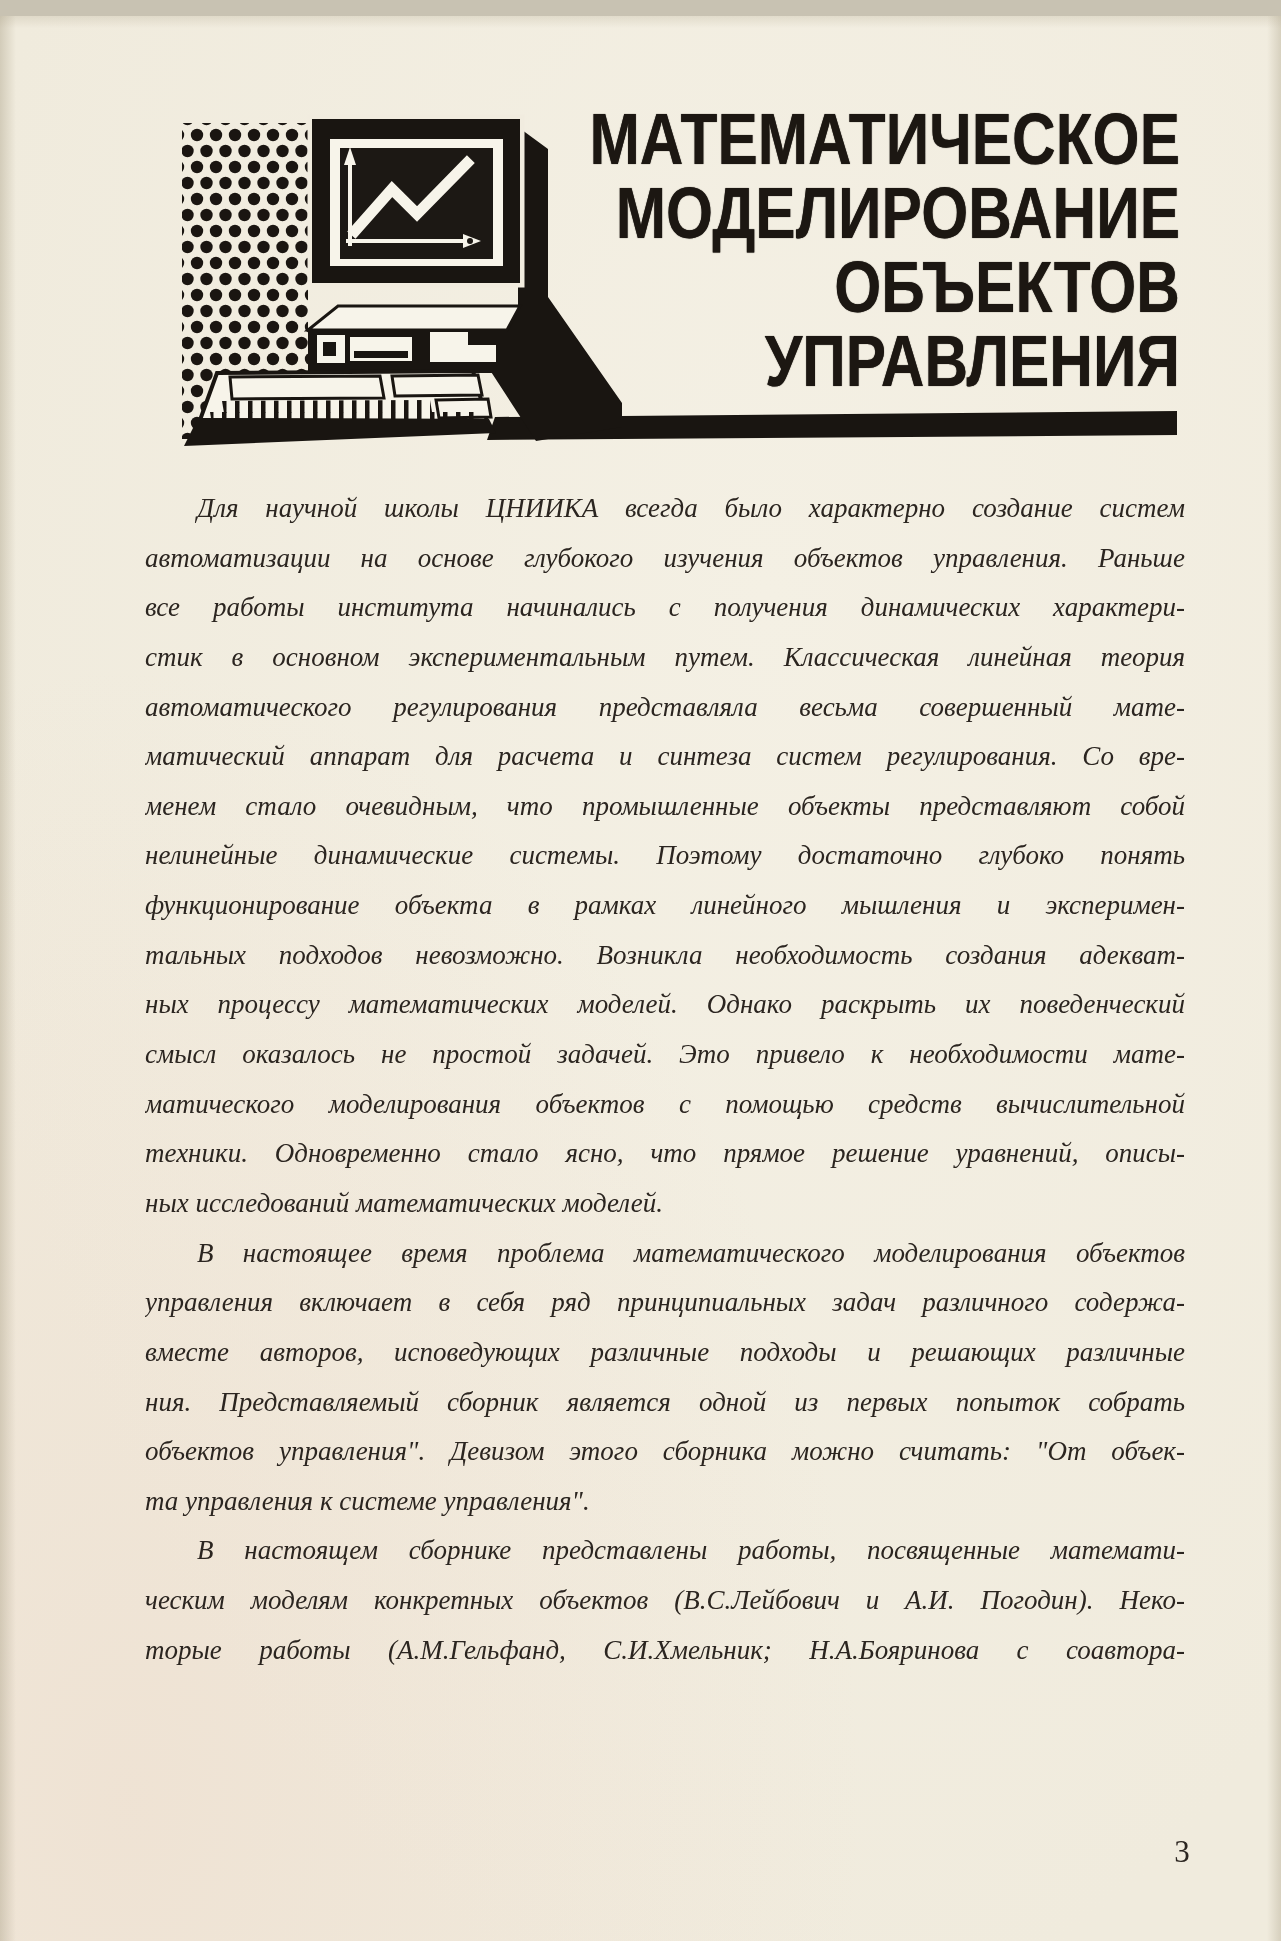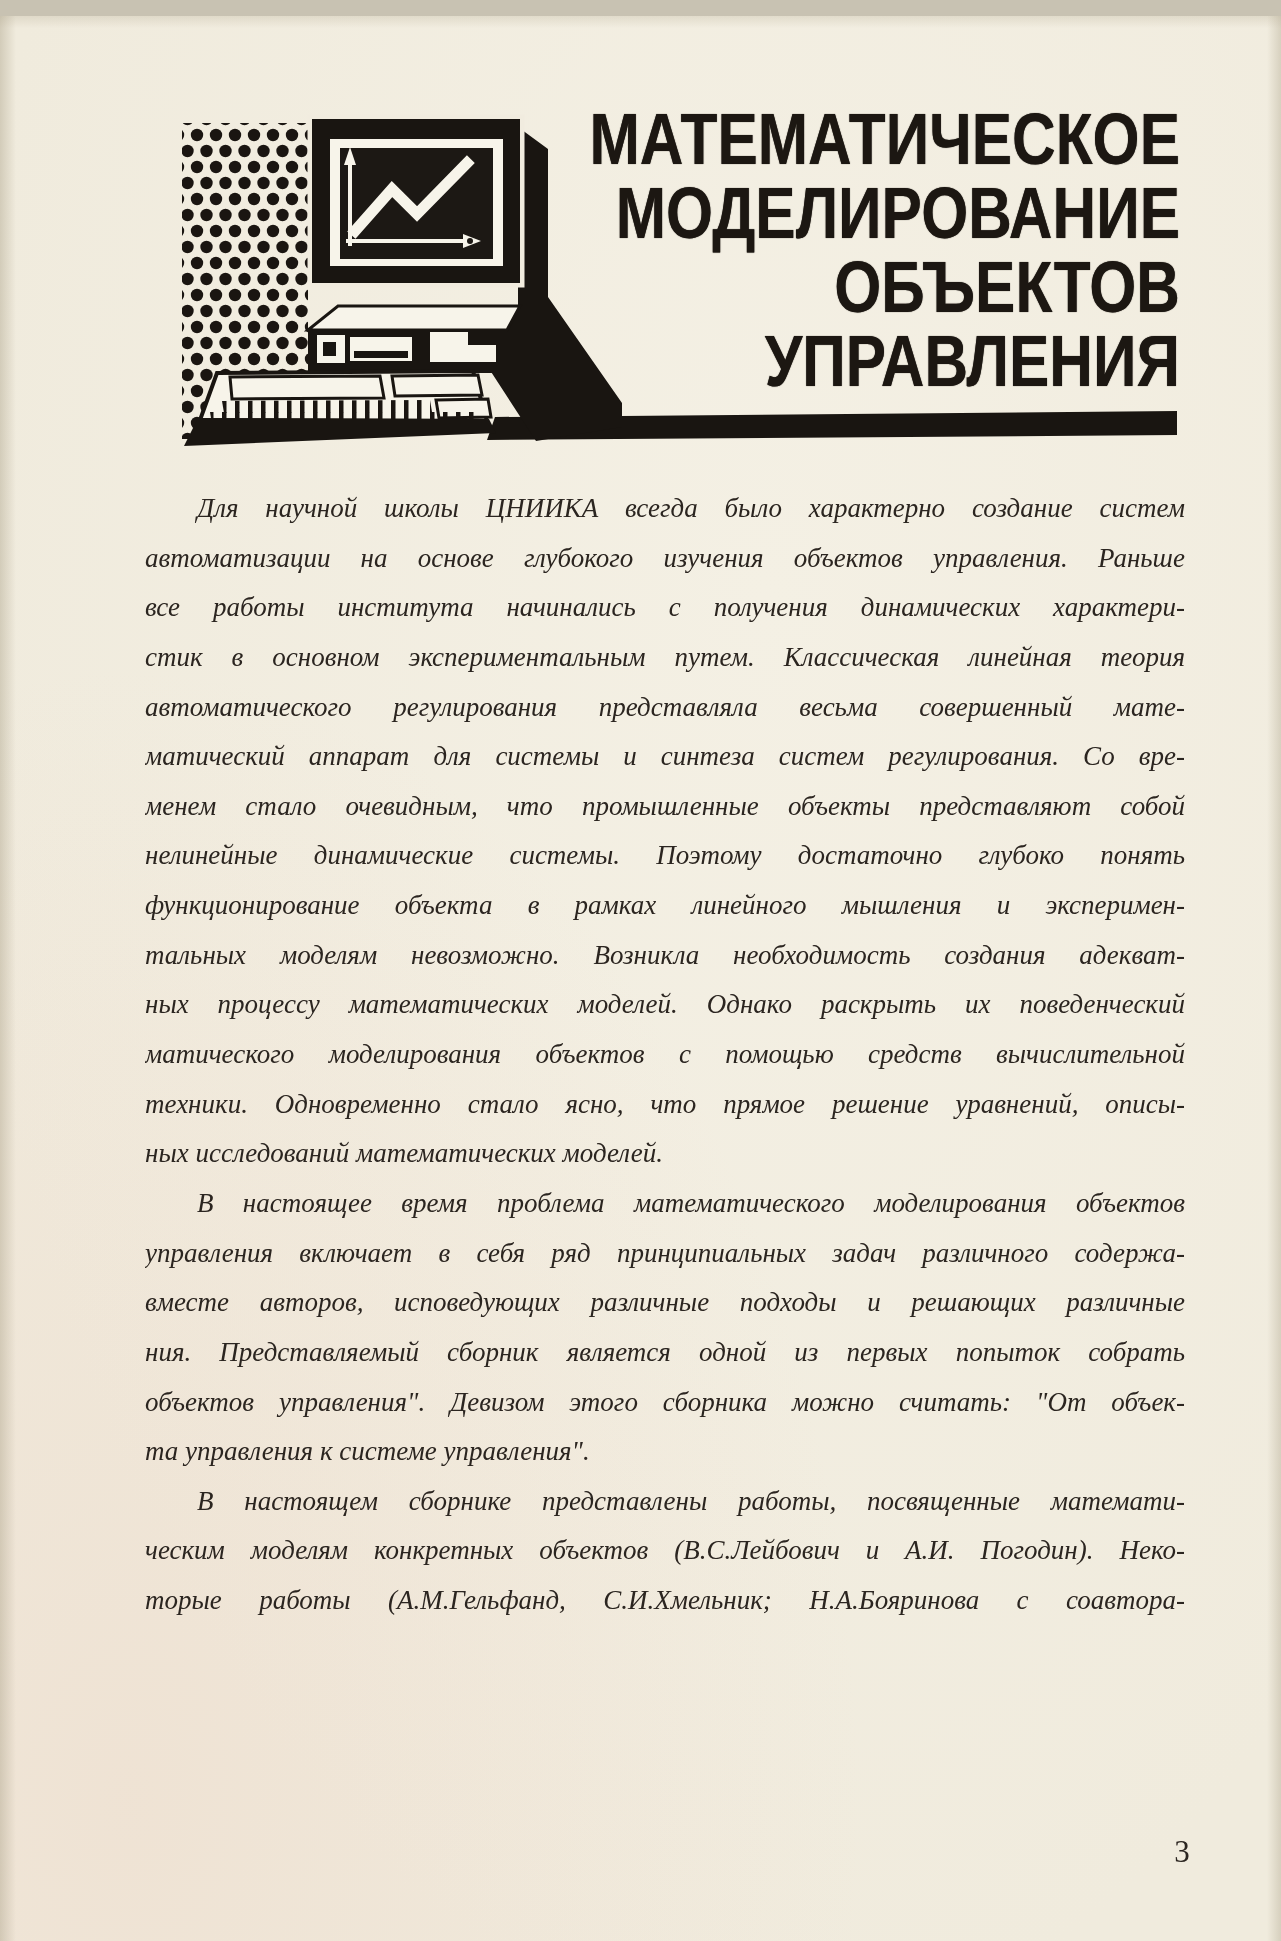--- a/index.html
+++ b/index.html
@@ -126,26 +126,27 @@
     <div class="tline">ОБЪЕКТОВ</div>
     <div class="tline">УПРАВЛЕНИЯ</div>
   </div>
 
   <div class="body-text">
       <div class="bline indent">Для научной школы ЦНИИКА всегда было характерно создание систем</div>
       <div class="bline">автоматизации на основе глубокого изучения объектов управления. Раньше</div>
       <div class="bline">все работы института начинались с получения динамических характери-</div>
       <div class="bline">стик в основном экспериментальным путем. Классическая линейная теория</div>
       <div class="bline">автоматического регулирования представляла весьма совершенный мате-</div>
-      <div class="bline">матический аппарат для системы и синтеза систем регулирования. Со вре-</div>
+      <div class="bline">матический аппарат для расчета и синтеза систем регулирования. Со вре-</div>
       <div class="bline">менем стало очевидным, что промышленные объекты представляют собой</div>
       <div class="bline">нелинейные динамические системы. Поэтому достаточно глубоко понять</div>
       <div class="bline">функционирование объекта в рамках линейного мышления и эксперимен-</div>
-      <div class="bline">тальных моделям невозможно. Возникла необходимость создания адекват-</div>
+      <div class="bline">тальных подходов невозможно. Возникла необходимость создания адекват-</div>
       <div class="bline">ных процессу математических моделей. Однако раскрыть их поведенческий</div>
+      <div class="bline">смысл оказалось не простой задачей. Это привело к необходимости мате-</div>
       <div class="bline">матического моделирования объектов с помощью средств вычислительной</div>
       <div class="bline">техники. Одновременно стало ясно, что прямое решение уравнений, описы-</div>
       <div class="bline flush">ных исследований математических моделей.</div>
       <div class="bline indent">В настоящее время проблема математического моделирования объектов</div>
       <div class="bline">управления включает в себя ряд принципиальных задач различного содержа-</div>
       <div class="bline">вместе авторов, исповедующих различные подходы и решающих различные</div>
       <div class="bline">ния. Представляемый сборник является одной из первых попыток собрать</div>
       <div class="bline">объектов управления". Девизом этого сборника можно считать: "От объек-</div>
       <div class="bline flush">та управления к системе управления".</div>
       <div class="bline indent">В настоящем сборнике представлены работы, посвященные  математи-</div>

